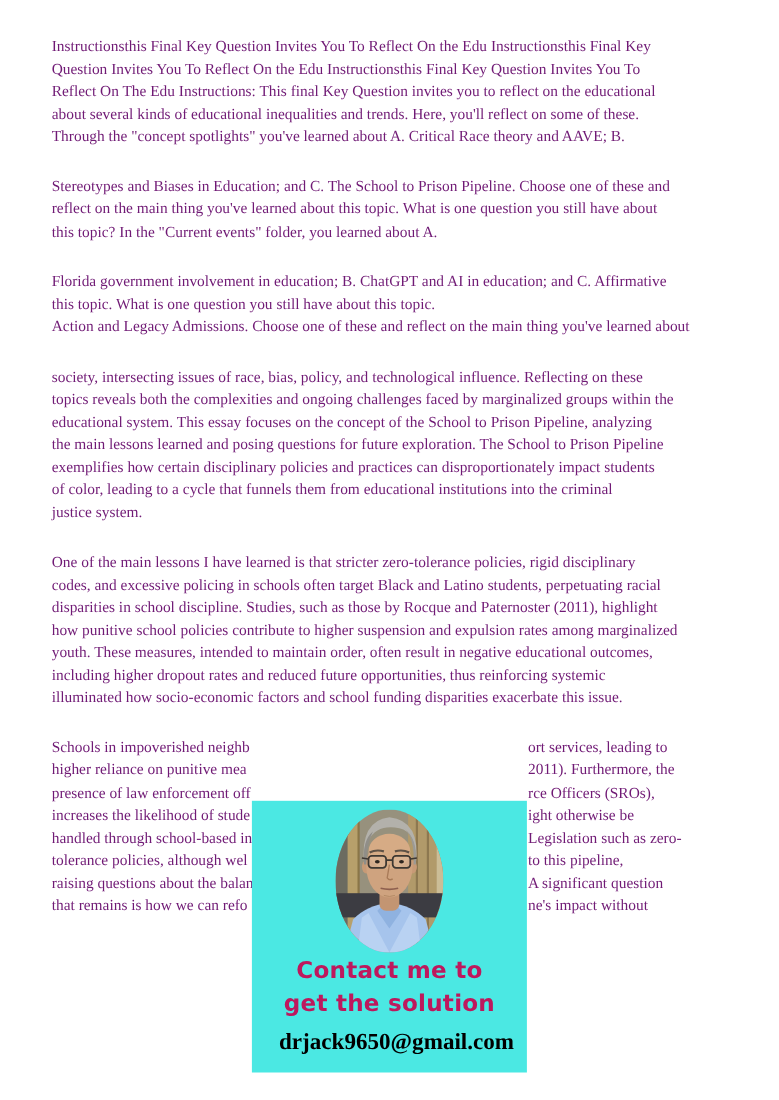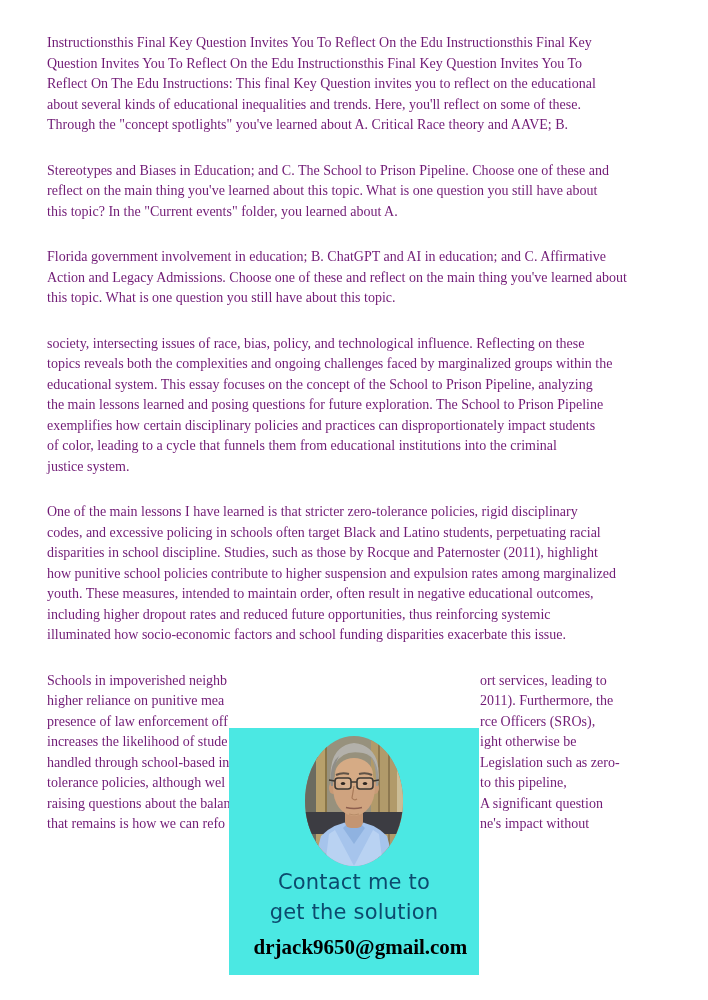--- a/index.html
+++ b/index.html
@@ -17,21 +17,21 @@
   .tline{white-space:pre;position:relative;height:20.5px;}
   .rfrag{position:absolute;left:433px;top:0;}
   .contact-card{
     position:absolute;left:229px;top:728px;width:250px;height:247px;
     z-index:10;text-align:center;
   }
   .portrait{display:block;margin:8px auto 0 auto;}
   .headline{
     margin-top:1px;
     font-family:"DejaVu Sans","Liberation Sans",sans-serif;
-    font-weight:400;font-size:21px;line-height:30px;color:#0c4a6e;
+    font-weight:700;font-size:21px;line-height:30px;color:#be185d;
     letter-spacing:0.2px;
   }
   .email{
     margin-top:8px;
     font-family:"Liberation Serif","DejaVu Serif",serif;
     font-weight:700;font-size:21px;line-height:24px;color:#000000;margin-left:13px;
   }
 </style>
 </head>
 <body>
@@ -44,22 +44,22 @@
       <div class="tline">about several kinds of educational inequalities and trends. Here, you'll reflect on some of these.</div>
       <div class="tline">Through the "concept spotlights" you've learned about A. Critical Race theory and AAVE; B.</div>
     </div>
     <div class="para">
       <div class="tline">Stereotypes and Biases in Education; and C. The School to Prison Pipeline. Choose one of these and</div>
       <div class="tline">reflect on the main thing you've learned about this topic. What is one question you still have about</div>
       <div class="tline">this topic? In the "Current events" folder, you learned about A.</div>
     </div>
     <div class="para">
       <div class="tline">Florida government involvement in education; B. ChatGPT and AI in education; and C. Affirmative</div>
+      <div class="tline">this topic. What is one question you still have about this topic.</div>
       <div class="tline">Action and Legacy Admissions. Choose one of these and reflect on the main thing you've learned about</div>
-      <div class="tline">this topic. What is one question you still have about this topic.</div>
     </div>
     <div class="para">
       <div class="tline">society, intersecting issues of race, bias, policy, and technological influence. Reflecting on these</div>
       <div class="tline">topics reveals both the complexities and ongoing challenges faced by marginalized groups within the</div>
       <div class="tline">educational system. This essay focuses on the concept of the School to Prison Pipeline, analyzing</div>
       <div class="tline">the main lessons learned and posing questions for future exploration. The School to Prison Pipeline</div>
       <div class="tline">exemplifies how certain disciplinary policies and practices can disproportionately impact students</div>
       <div class="tline">of color, leading to a cycle that funnels them from educational institutions into the criminal</div>
       <div class="tline">justice system.</div>
     </div>

